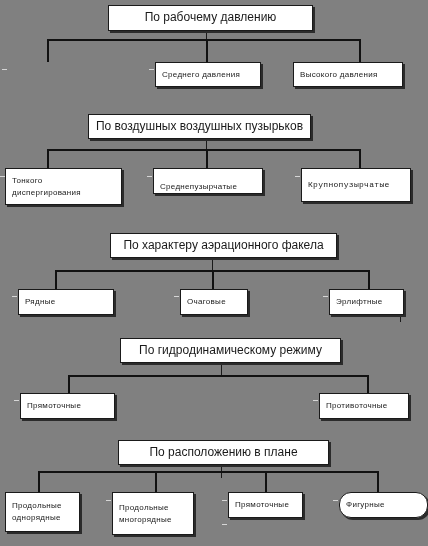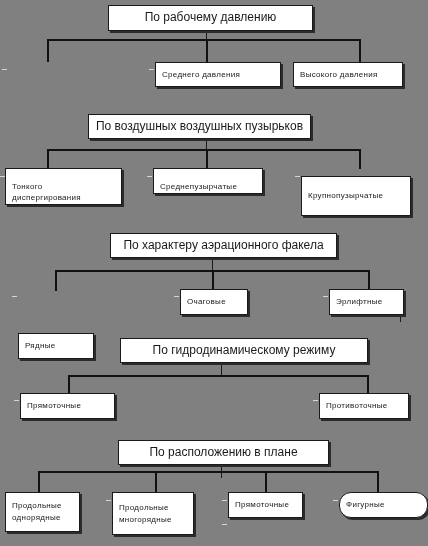--- a/index.html
+++ b/index.html
@@ -92,81 +92,81 @@
   <div class="vline" style="left:206px; top:31px; height:9px;"></div>
 
   <div class="hline thick" style="left:47px; top:39px; width:313px;"></div>
 
   <div class="vline thick" style="left:47px; top:39px; height:23px;"></div>
   <div class="vline thick" style="left:206px; top:39px; height:23px;"></div>
   <div class="vline thick" style="left:359px; top:39px; height:23px;"></div>
 
   <div class="tick" style="left:2px; top:69px;"></div>
 
-  <div class="node leaf" style="left:155px; top:62px; width:126px; height:25px;">
+  <div class="node leaf" style="left:155px; top:62px; width:106px; height:25px;">
     <span class="txt">Среднего давления</span>
   </div>
   <div class="tick" style="left:149px; top:69px;"></div>
 
   <div class="node leaf" style="left:293px; top:62px; width:110px; height:25px;">
     <span class="txt">Высокого давления</span>
   </div>
   <div class="tick" style="left:295px; top:69px;"></div>
 
   <div class="node header" style="left:88px; top:114px; width:223px; height:25px;">
     <span class="txt">По воздушных воздушных пузырьков</span>
   </div>
   <div class="vline" style="left:206px; top:139px; height:11px;"></div>
   <div class="hline thick" style="left:47px; top:149px; width:313px;"></div>
   <div class="vline thick" style="left:47px; top:149px; height:20px;"></div>
   <div class="vline thick" style="left:206px; top:149px; height:20px;"></div>
   <div class="vline thick" style="left:359px; top:149px; height:20px;"></div>
 
-  <div class="node leaf" style="left:5px; top:168px; width:117px; height:37px;align-items:flex-end;">
+  <div class="node leaf" style="left:5px; top:168px; width:117px; height:37px;">
     <span class="txt">Тонкого
 диспергирования</span>
   </div>
   <div class="tick" style="left:0px; top:176px;"></div>
 
   <div class="node leaf" style="left:153px; top:168px; width:110px; height:26px;align-items:flex-end;">
     <span class="txt">Среднепузырчатые</span>
   </div>
   <div class="tick" style="left:147px; top:176px;"></div>
 
-  <div class="node leaf" style="left:301px; top:176px; width:110px; height:40px;">
+  <div class="node leaf" style="left:301px; top:168px; width:110px; height:34px;font-family:Liberation Mono, monospace;">
     <span class="txt">Крупнопузырчатые</span>
   </div>
   <div class="tick" style="left:295px; top:176px;"></div>
 
   <div class="node header" style="left:110px; top:233px; width:227px; height:25px;">
     <span class="txt">По характеру аэрационного факела</span>
   </div>
   <div class="vline" style="left:212px; top:258px; height:13px;"></div>
   <div class="hline thick" style="left:55px; top:270px; width:314px;"></div>
   <div class="vline thick" style="left:55px; top:270px; height:21px;"></div>
   <div class="vline thick" style="left:212px; top:270px; height:21px;"></div>
   <div class="vline thick" style="left:368px; top:270px; height:21px;"></div>
 
-  <div class="node leaf" style="left:18px; top:289px; width:76px; height:26px;margin-top:44px;">
+  <div class="node leaf" style="left:18px; top:289px; width:96px; height:26px;">
     <span class="txt">Рядные</span>
   </div>
   <div class="tick" style="left:12px; top:296px;"></div>
 
   <div class="node leaf" style="left:180px; top:289px; width:68px; height:26px;">
     <span class="txt">Очаговые</span>
   </div>
   <div class="tick" style="left:174px; top:296px;"></div>
 
   <div class="node leaf" style="left:329px; top:289px; width:75px; height:26px;">
     <span class="txt">Эрлифтные</span>
   </div>
   <div class="tick" style="left:323px; top:296px;"></div>
   <div class="vline" style="left:400px; top:315px; height:7px;"></div>
 
-  <div class="node header" style="left:120px; top:338px; width:248px; height:25px;">
+  <div class="node header" style="left:120px; top:338px; width:221px; height:25px;">
     <span class="txt">По гидродинамическому режиму</span>
   </div>
   <div class="vline" style="left:221px; top:363px; height:13px;"></div>
   <div class="hline thick" style="left:68px; top:375px; width:300px;"></div>
   <div class="vline thick" style="left:68px; top:375px; height:19px;"></div>
   <div class="vline thick" style="left:367px; top:375px; height:19px;"></div>
 
   <div class="node leaf" style="left:20px; top:393px; width:95px; height:26px;">
     <span class="txt">Прямоточные</span>
   </div>

